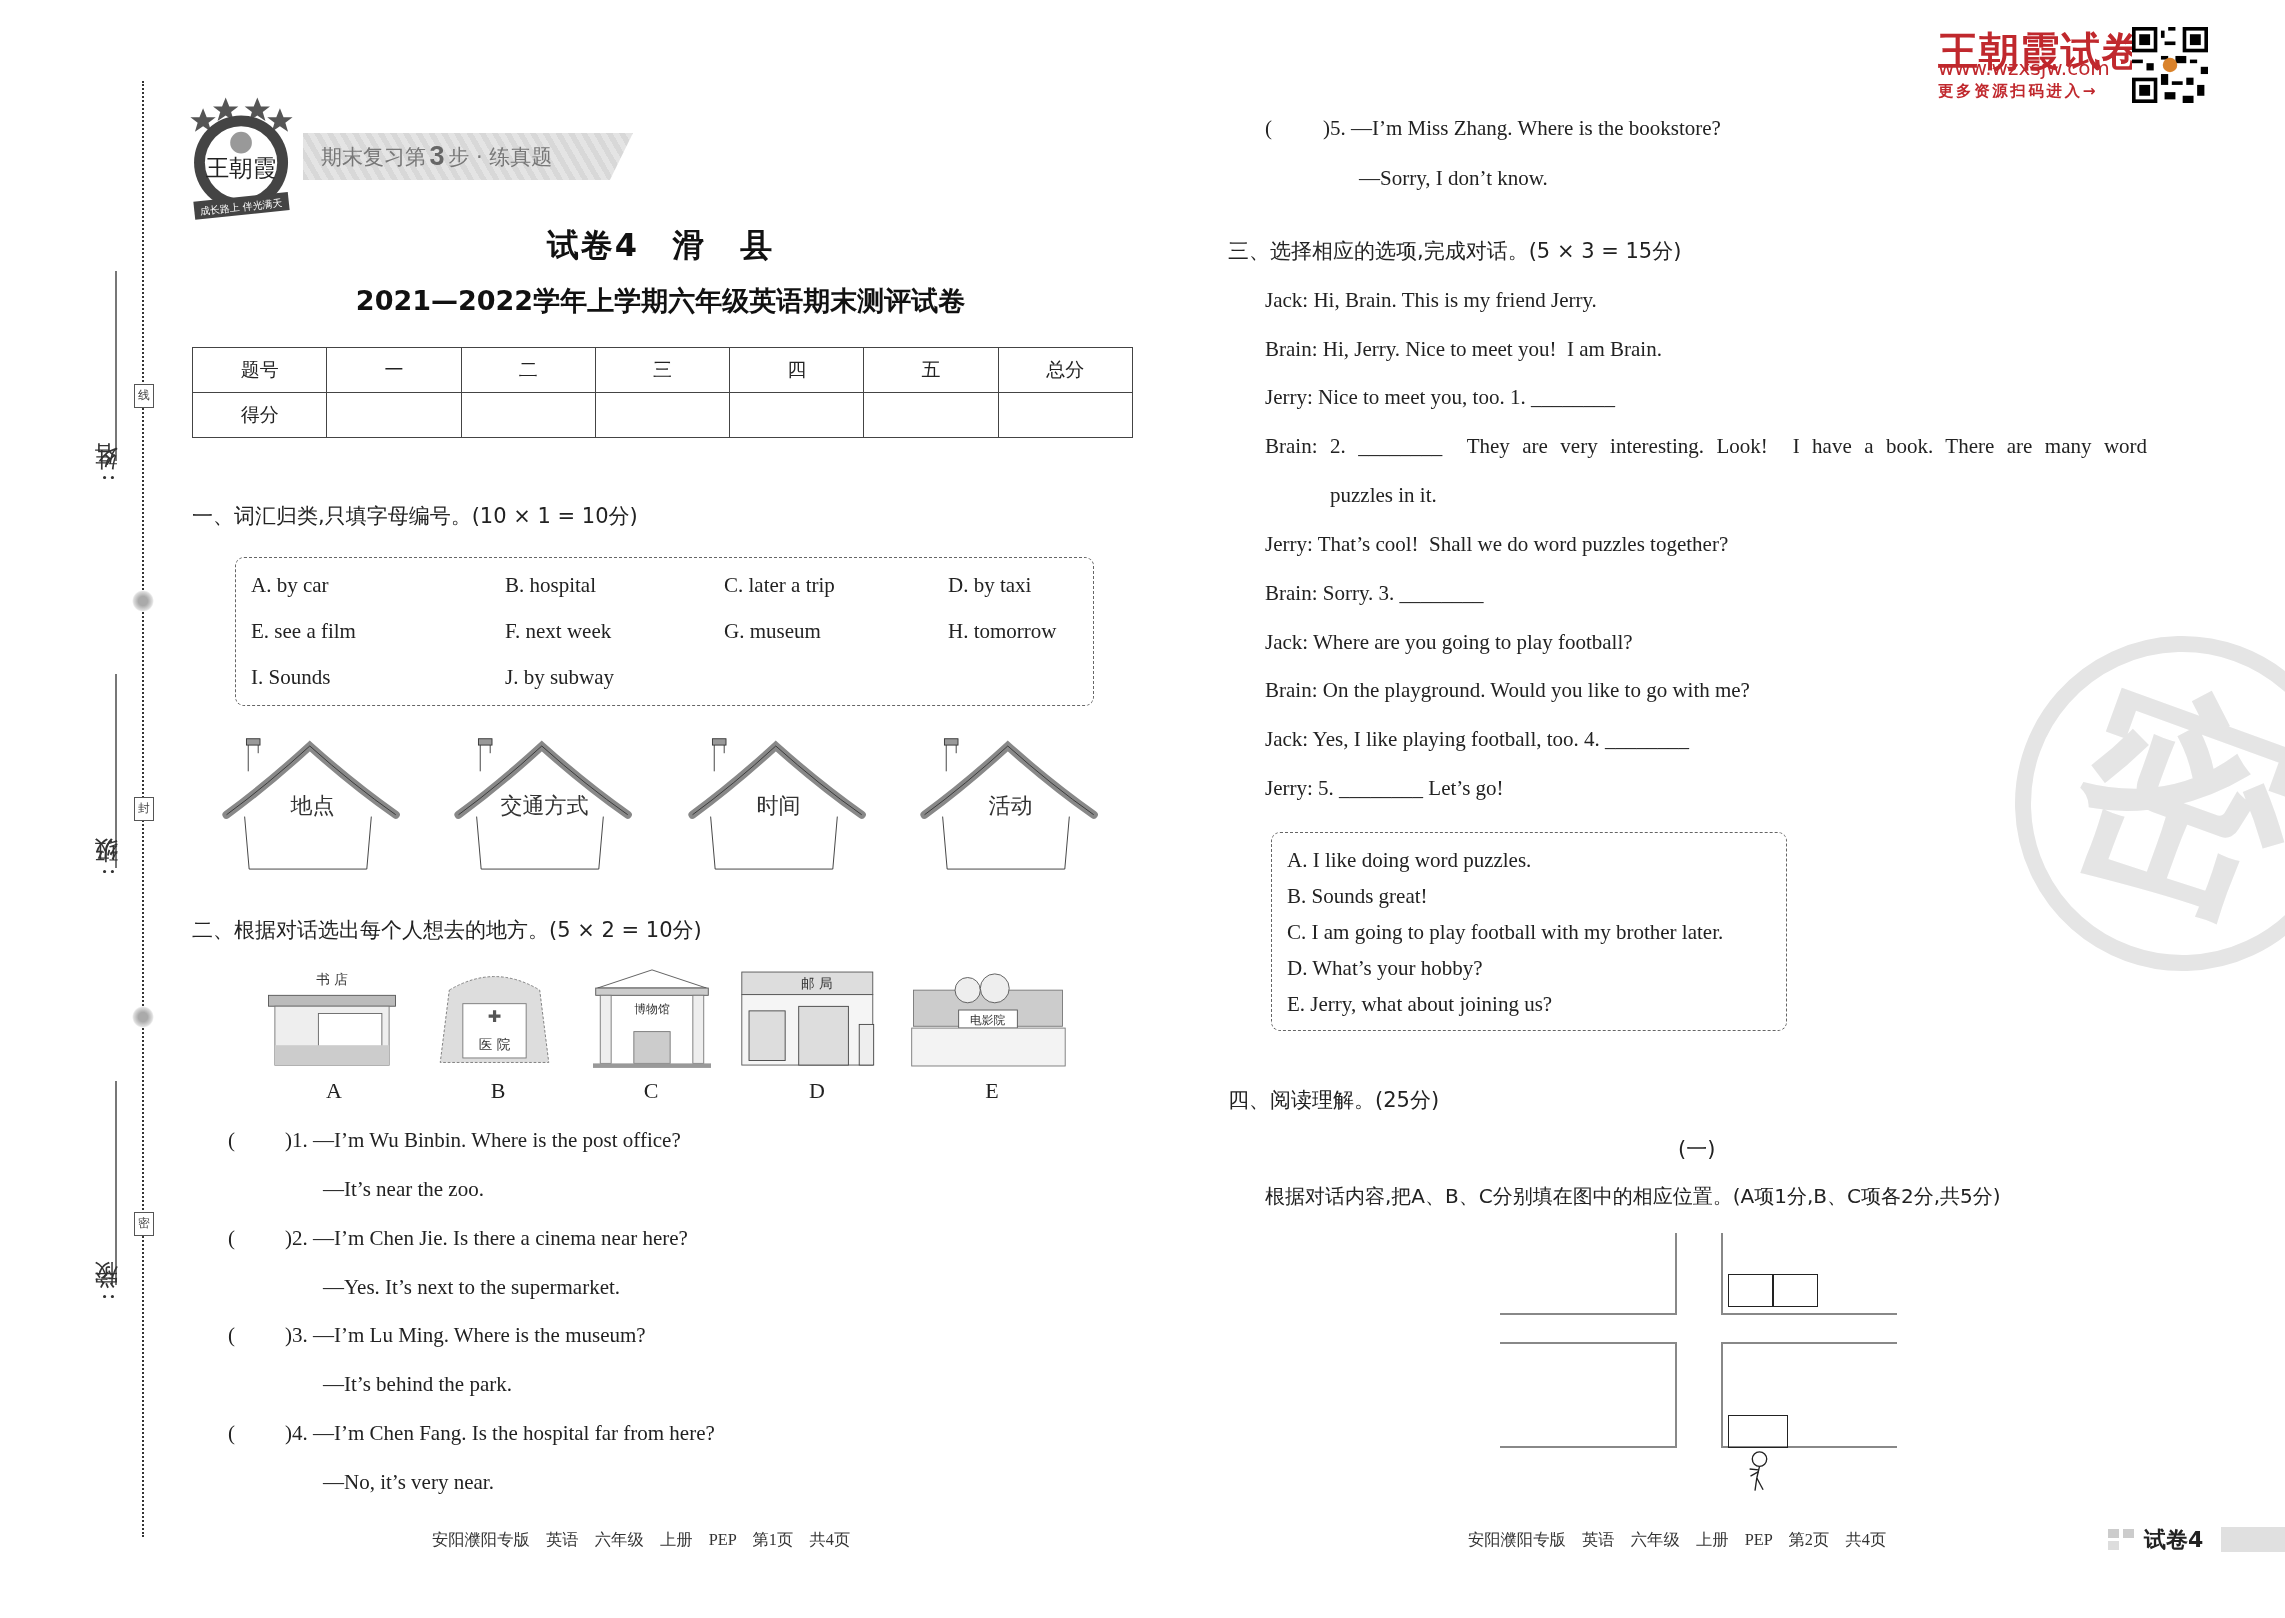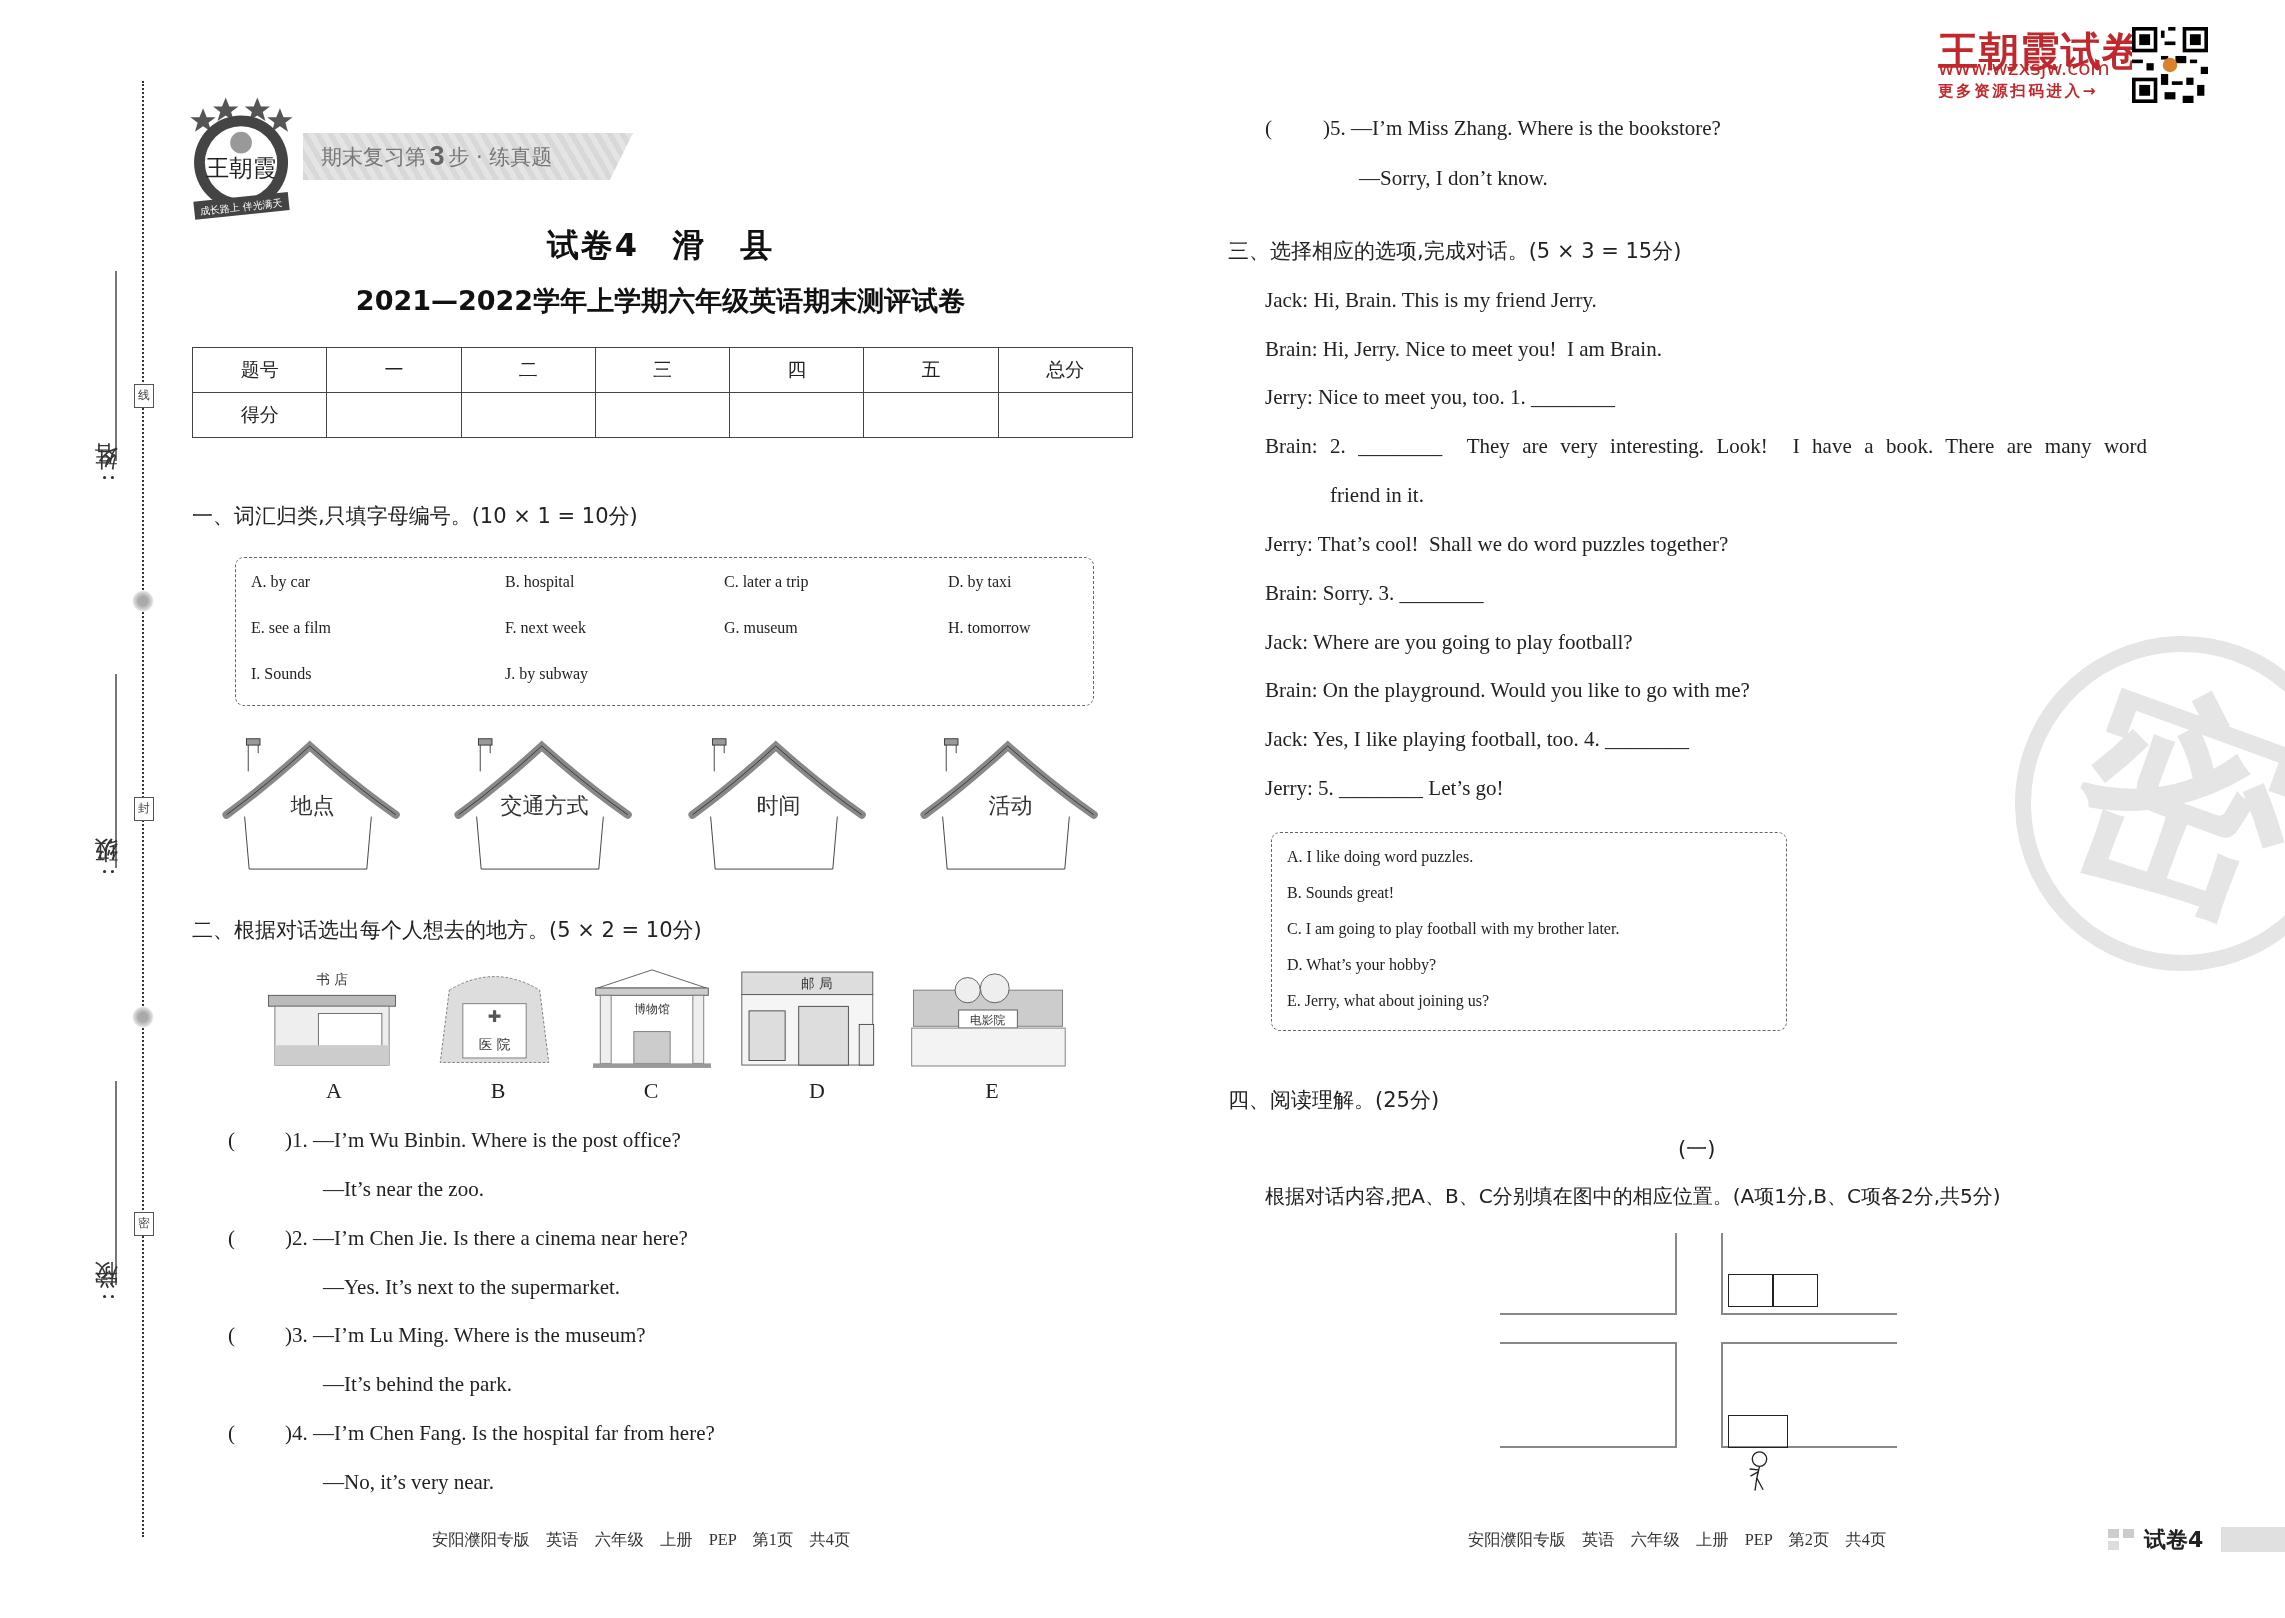--- a/index.html
+++ b/index.html
@@ -25,21 +25,21 @@
   .t1 { top: 224px; font-size: 32px; letter-spacing: 1.8px; }
   .t2 { top: 283px; font-size: 27px; }
 
   table.score { position: absolute; left: 192px; top: 347px; width: 941px; border-collapse: collapse; font-family: "DejaVu Sans", sans-serif; font-size: 19px; }
   table.score td { border: 0.9px solid #444; height: 45px; text-align: center; width: 14.28%; }
   table.score { border: 1.8px solid #333; }
 
   .section-h { position: absolute; font-family: "DejaVu Sans", sans-serif; font-size: 21px; color:#222; }
 
   .dashbox { position: absolute; border: 1.8px dashed #666; border-radius: 9px; }
-  .opt { position: absolute; font-size: 16px; }
+  .opt { position: absolute; font-size: 21px; }
 
   .house { position: absolute; width: 181px; height: 136px; }
   .house-label { position: absolute; width: 181px; text-align:center; font-size: 22px; top: 56px; color:#333; }
 
   .bld { position: absolute; }
   .bld-letter { position: absolute; font-size: 22px; text-align: center; width: 36px; }
 
   .q-line { position: absolute; font-size: 21px; white-space: pre; }
   .paren { position: absolute; font-size: 21px; }
 
@@ -272,21 +272,21 @@
 
 <div class="paren serif" style="left:1265px;top:116px">(</div>
 <div class="q-line serif" style="left:1323px;top:116px">)5. —I’m Miss Zhang. Where is the bookstore?</div>
 <div class="q-line serif" style="left:1359px;top:166px">—Sorry, I don’t know.</div>
 
 <div class="section-h" style="left:1228px;top:237px">三、选择相应的选项,完成对话。(5 × 3 = 15分)</div>
 <div class="q-line serif" style="left:1265px;top:288px">Jack: Hi, Brain. This is my friend Jerry.</div>
 <div class="q-line serif" style="left:1265px;top:337px">Brain: Hi, Jerry. Nice to meet you!  I am Brain.</div>
 <div class="q-line serif" style="left:1265px;top:385px">Jerry: Nice to meet you, too. 1. ________</div>
 <div class="q-line serif" style="left:1265px;top:434px;width:905px;word-spacing:7.2px">Brain: 2. ________  They are very interesting. Look!  I have a book. There are many word</div>
-<div class="q-line serif" style="left:1330px;top:483px">friend in it.</div>
+<div class="q-line serif" style="left:1330px;top:483px">puzzles in it.</div>
 <div class="q-line serif" style="left:1265px;top:532px">Jerry: That’s cool!  Shall we do word puzzles together?</div>
 <div class="q-line serif" style="left:1265px;top:581px">Brain: Sorry. 3. ________</div>
 <div class="q-line serif" style="left:1265px;top:630px">Jack: Where are you going to play football?</div>
 <div class="q-line serif" style="left:1265px;top:678px">Brain: On the playground. Would you like to go with me?</div>
 <div class="q-line serif" style="left:1265px;top:727px">Jack: Yes, I like playing football, too. 4. ________</div>
 <div class="q-line serif" style="left:1265px;top:776px">Jerry: 5. ________ Let’s go!</div>
 
 <div class="dashbox" style="left:1271px;top:832px;width:516px;height:199px"></div>
 <div class="opt serif" style="left:1287px;top:848px">A. I like doing word puzzles.</div>
 <div class="opt serif" style="left:1287px;top:884px">B. Sounds great!</div>

